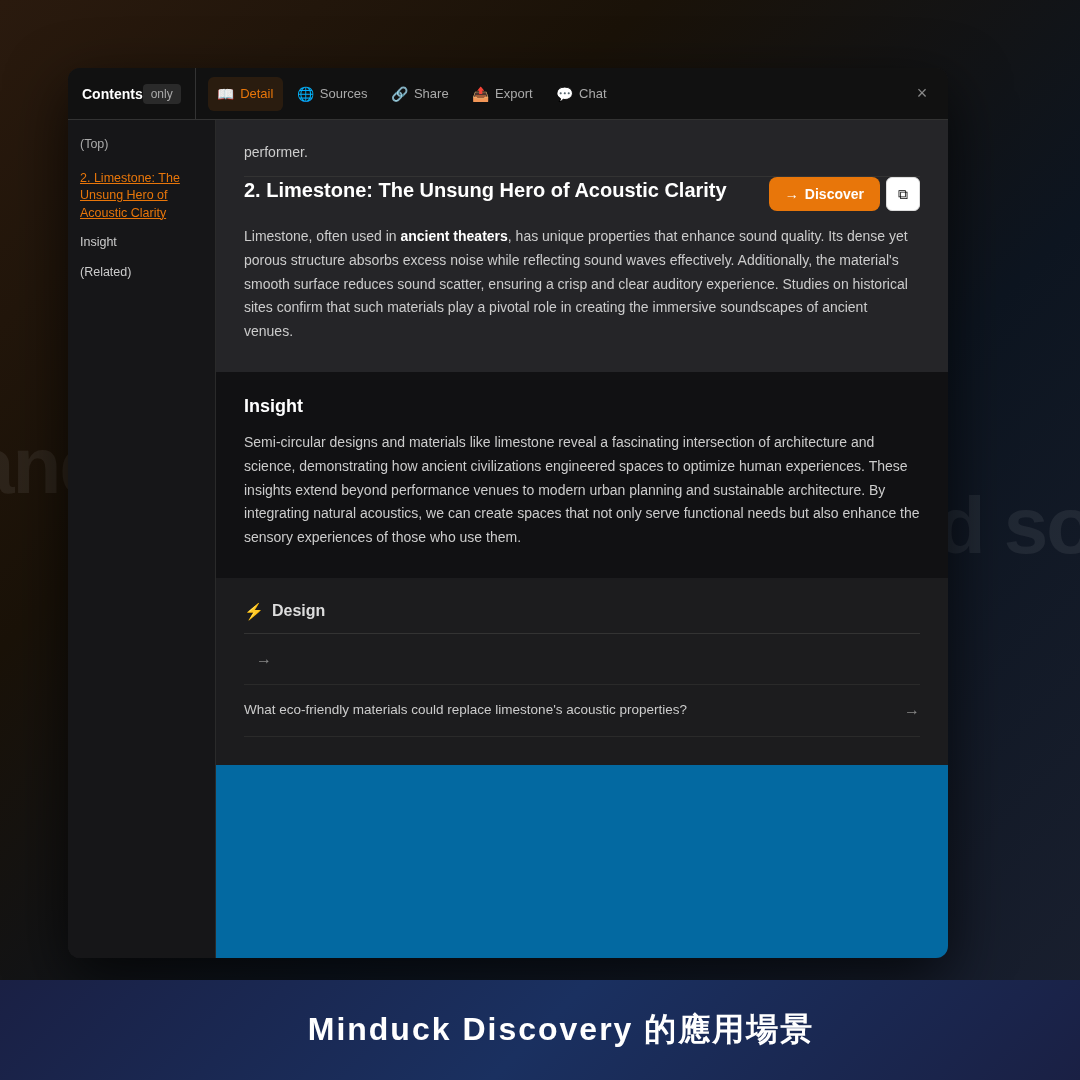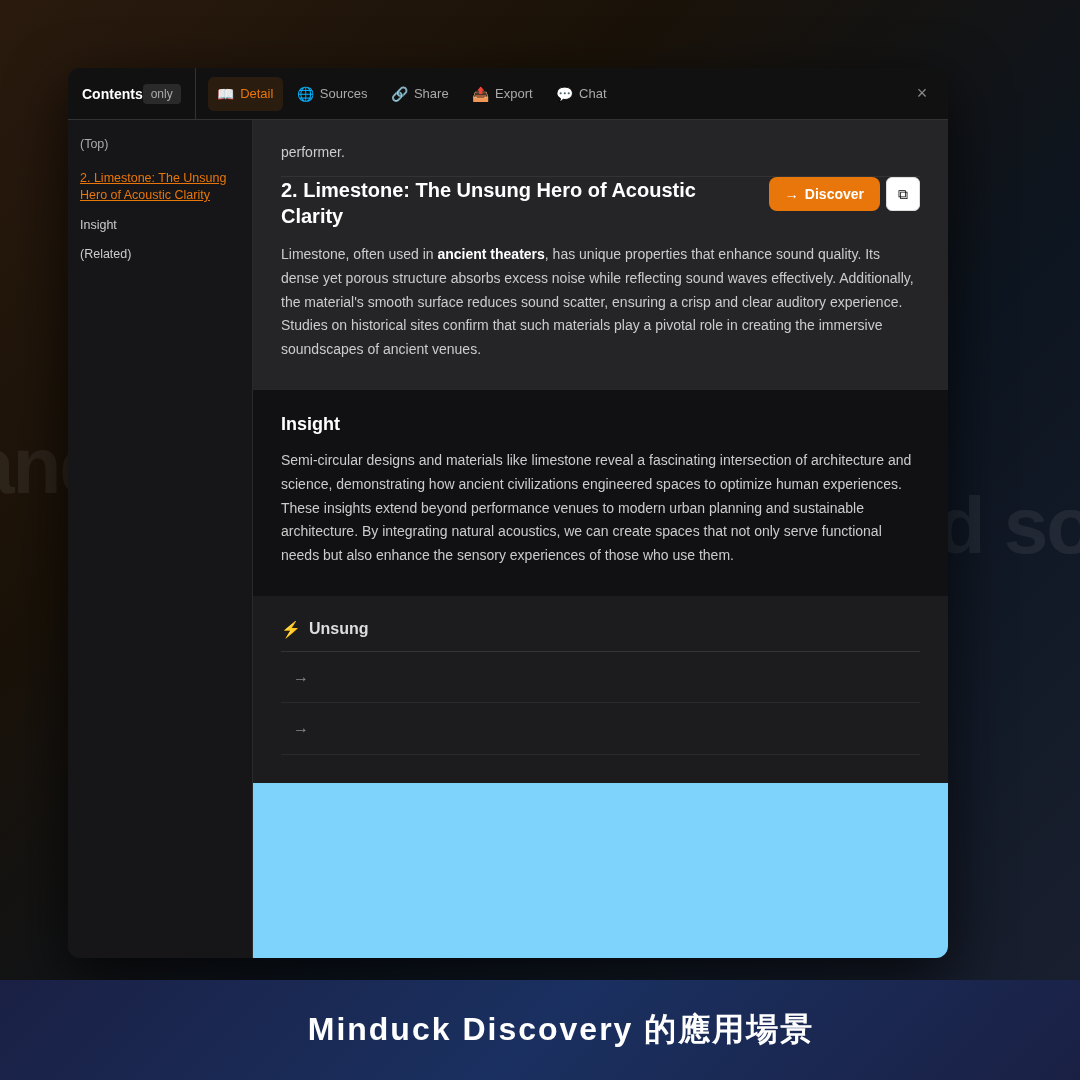--- a/index.html
+++ b/index.html
@@ -133,21 +133,21 @@
 
     
     .main-content {
       display: flex;
       flex: 1;
       overflow: hidden;
     }
 
     
     .sidebar {
-      width: 185px;
+      width: 148px;
       background: #161618;
       border-right: 1px solid #2a2a2a;
       padding: 16px 12px;
       flex-shrink: 0;
       overflow-y: auto;
     }
 
     .sidebar-item {
       font-size: 12.5px;
       color: #ccc;
@@ -163,21 +163,21 @@
 
     .sidebar-item.top {
       color: #aaa;
       margin-bottom: 16px;
     }
 
     
     .content-panel {
       flex: 1;
       overflow-y: auto;
-      background: #7dd3fc;
+      background: #0369a1;
     }
 
     
     .section-gray {
       background: #252528;
       padding: 24px 28px 28px;
     }
 
     
     .section-dark {
@@ -416,29 +416,30 @@
       </div>
 
       <div class="section-dark">
         <h3 class="insight-heading">Insight</h3>
         <p class="body-text">Semi-circular designs and materials like limestone reveal a fascinating intersection of architecture and science, demonstrating how ancient civilizations engineered spaces to optimize human experiences. These insights extend beyond performance venues to modern urban planning and sustainable architecture. By integrating natural acoustics, we can create spaces that not only serve functional needs but also enhance the sensory experiences of those who use them.</p>
       </div>
 
       <div class="section-related">
         <div class="related-header">
           <span class="related-icon">⚡</span>
-          <span class="related-heading">Unsung</span>
+          <span class="related-heading">Design</span>
         </div>
         <hr class="related-divider">
 
         <div class="related-item">
           <span class="related-arrow">→</span>
         </div>
 
         <div class="related-item">
+          <span>What eco-friendly materials could replace limestone's acoustic properties?</span>
           <span class="related-arrow">→</span>
         </div>
       </div>
 
     </div>
   </div>
 </div>
 
 <div class="bottom-caption">
   <span class="caption-text">Minduck  Discovery  的應用場景</span>

